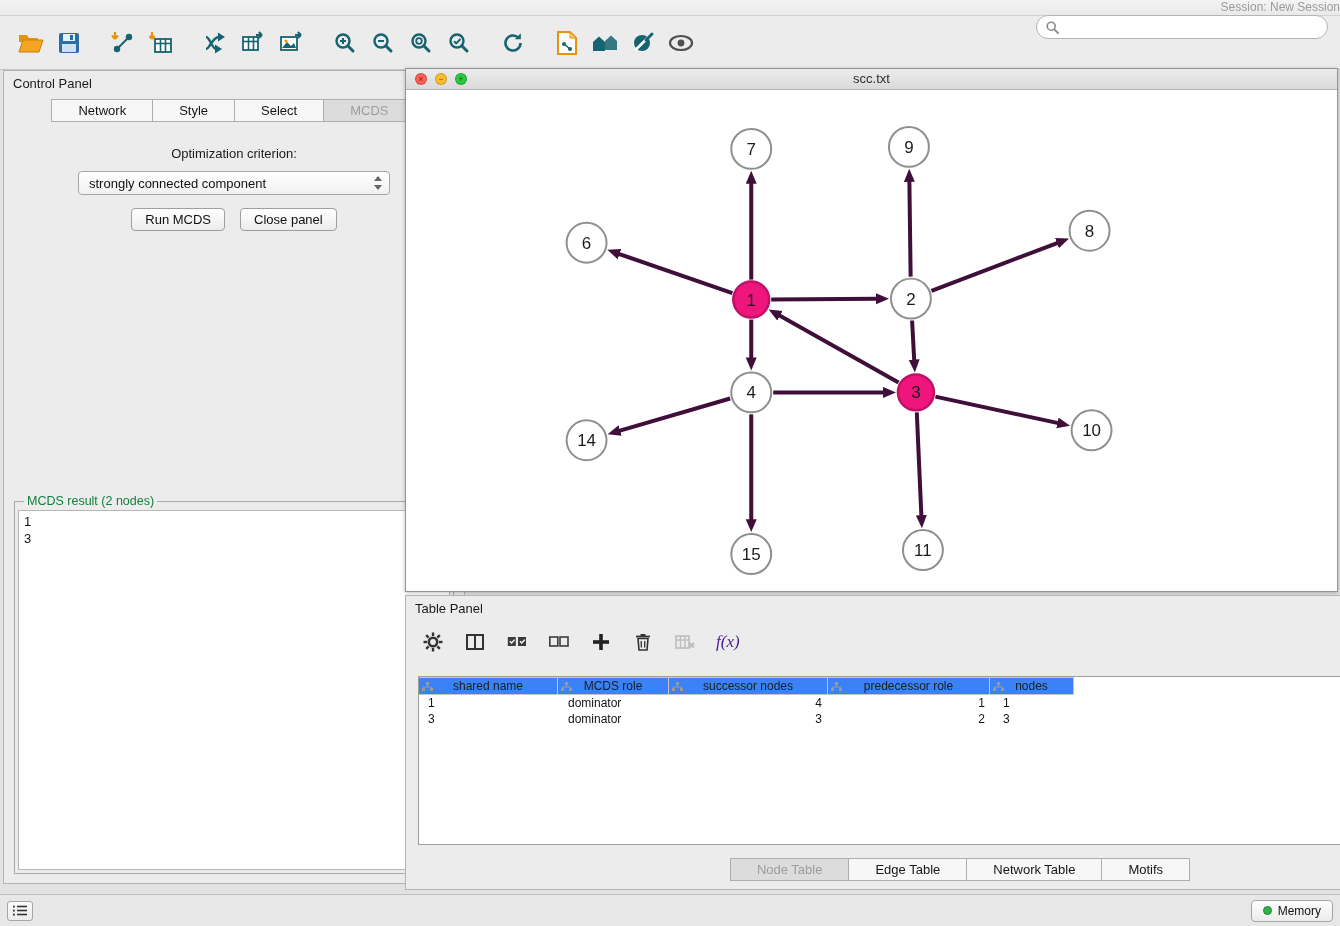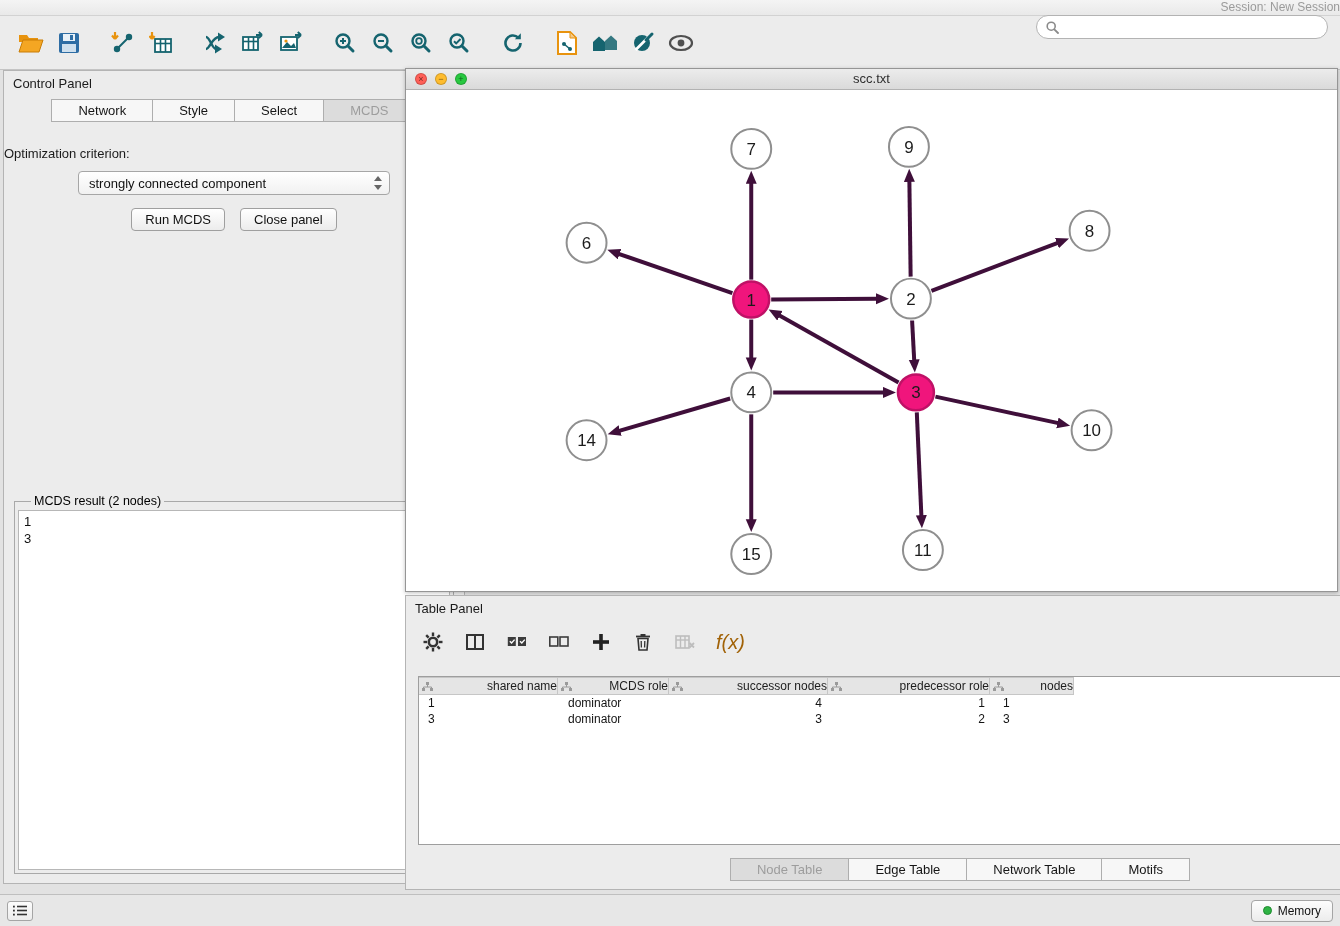--- a/index.html
+++ b/index.html
@@ -19,52 +19,52 @@
 
   
   .control-panel{position:absolute;left:3px;top:70px;width:462px;height:814px;background:#ececec;border:1px solid #b4b4b4}
   .panel-header{height:24px;display:flex;align-items:center;padding:0 9px;font-size:13px;color:#1b1b1b}
   .panel-header .spacer{flex:1}
   .win-btn{font-size:13px;color:#222;width:18px;text-align:center;cursor:default;font-weight:bold;line-height:14px}
   .cp-tabs,.tp-tabs{display:flex;justify-content:center}
   .cp-tabs{margin-top:4px}
   .tab{font-size:13px;padding:3px 26px;background:#f7f7f7;border:1px solid #aeaeae;margin-left:-1px;color:#161616;cursor:default;white-space:nowrap}
   .tab.active{background:#dcdcdc;color:#9d9d9d}
-  .opt-label{margin-top:24px;font-size:13px;color:#1b1b1b}
+  .opt-label{margin-top:24px;text-align:center;font-size:13px;color:#1b1b1b}
   .selectbox{width:312px;height:24px;margin:10px auto 0;border:1px solid #a6a6a6;border-radius:4px;
     background:linear-gradient(#ffffff,#f1f1f1);display:flex;align-items:center;padding:0 6px 0 10px;font-size:13px;color:#111}
   .selectbox .sel-text{flex:1;overflow:hidden;white-space:nowrap}
   .btn-row{display:flex;justify-content:center;gap:15px;margin-top:13px}
   .btn{border:1px solid #9f9f9f;border-radius:4px;background:linear-gradient(#ffffff,#ececec);
     font-size:13px;color:#111;padding:3px 13px;font-family:"Liberation Sans",sans-serif;cursor:default}
   .result-fieldset{position:absolute;left:10px;right:10px;top:423px;bottom:9px;border:1px solid #a9a9a9;background:#ececec}
-  .result-fieldset legend{font-size:12.5px;color:#000000;margin-left:16px;padding:0 3px}
+  .result-fieldset legend{font-size:12.5px;color:#15803d;margin-left:9px;padding:0 3px}
   .result-box{position:absolute;left:3px;right:3px;top:2px;bottom:3px;background:#fff;border:1px solid #b7b7b7;
     font-size:13px;color:#111;padding:2px 5px;line-height:17px;overflow:hidden}
 
   
   .network-window{position:absolute;left:405px;top:68px;width:933px;height:524px;border:1px solid #959595;
     background:#fff;box-shadow:0 1px 4px rgba(0,0,0,.25)}
   .net-titlebar{height:21px;background:linear-gradient(#ececec,#dadada);border-bottom:1px solid #b2b2b2;
     position:relative;text-align:center;font-size:13px;color:#2e2e2e;line-height:20px}
   .lights{position:absolute;left:9px;top:4px;display:flex;gap:8px}
   .light{width:12px;height:12px;border-radius:50%;font-size:9px;line-height:11px;text-align:center;
     color:rgba(0,0,0,.55);border:1px solid rgba(0,0,0,.18)}
   .graph-canvas{position:absolute;left:0;right:0;top:21px;bottom:0;background:#fff}
   .graph-canvas svg{width:100%;height:100%}
 
   
   .table-panel{position:absolute;left:405px;top:595px;width:1111px;height:295px;background:#ececec;border:1px solid #b4b4b4}
   .tp-toolbar{position:absolute;left:16px;top:32px;height:28px;display:flex;align-items:center;gap:20px}
   .tico{width:22px;height:22px;display:flex;align-items:center;justify-content:center}
-  .fx{font-family:Liberation Sans, sans-serif;font-style:italic;font-size:20px;color:#a16207}
+  .fx{font-family:Liberation Serif, serif;font-style:italic;font-size:17px;color:#4c1d95}
   .table-area{position:absolute;left:12px;right:12px;top:80px;bottom:44px;background:#fff;border:1px solid #9e9e9e;overflow:hidden}
   .thead{display:flex;height:18px}
-  .th{position:relative;border:1px solid #c6c6c6;margin-left:-1px;background:#e5e5e5;font-size:12px;color:#1d1d1d;
-    display:flex;align-items:center;justify-content:flex-end;flex:0 0 auto}
+  .th{position:relative;border:1px solid #c6c6c6;margin-left:-1px;background:#3b82f6;font-size:12px;color:#1d1d1d;
+    display:flex;align-items:center;justify-content:center;flex:0 0 auto}
   .th svg{position:absolute;left:3px;top:4px}
   .trow{display:flex;height:16px;font-size:12px;color:#141414;align-items:center}
   .td{flex:0 0 auto;padding:0 9px;overflow:hidden;white-space:nowrap}
   .tp-tabs{position:absolute;left:0;right:0;bottom:8px}
 
   
   .statusbar{position:absolute;left:0;right:0;bottom:0;height:32px;background:#e7e7e7;border-top:1px solid #bfbfbf;
     display:flex;align-items:center;padding:0 7px}
   .sb-btn{width:26px;height:20px;border:1px solid #a5a5a5;border-radius:3px;background:linear-gradient(#fdfdfd,#ececec);
     display:flex;align-items:center;justify-content:center}

